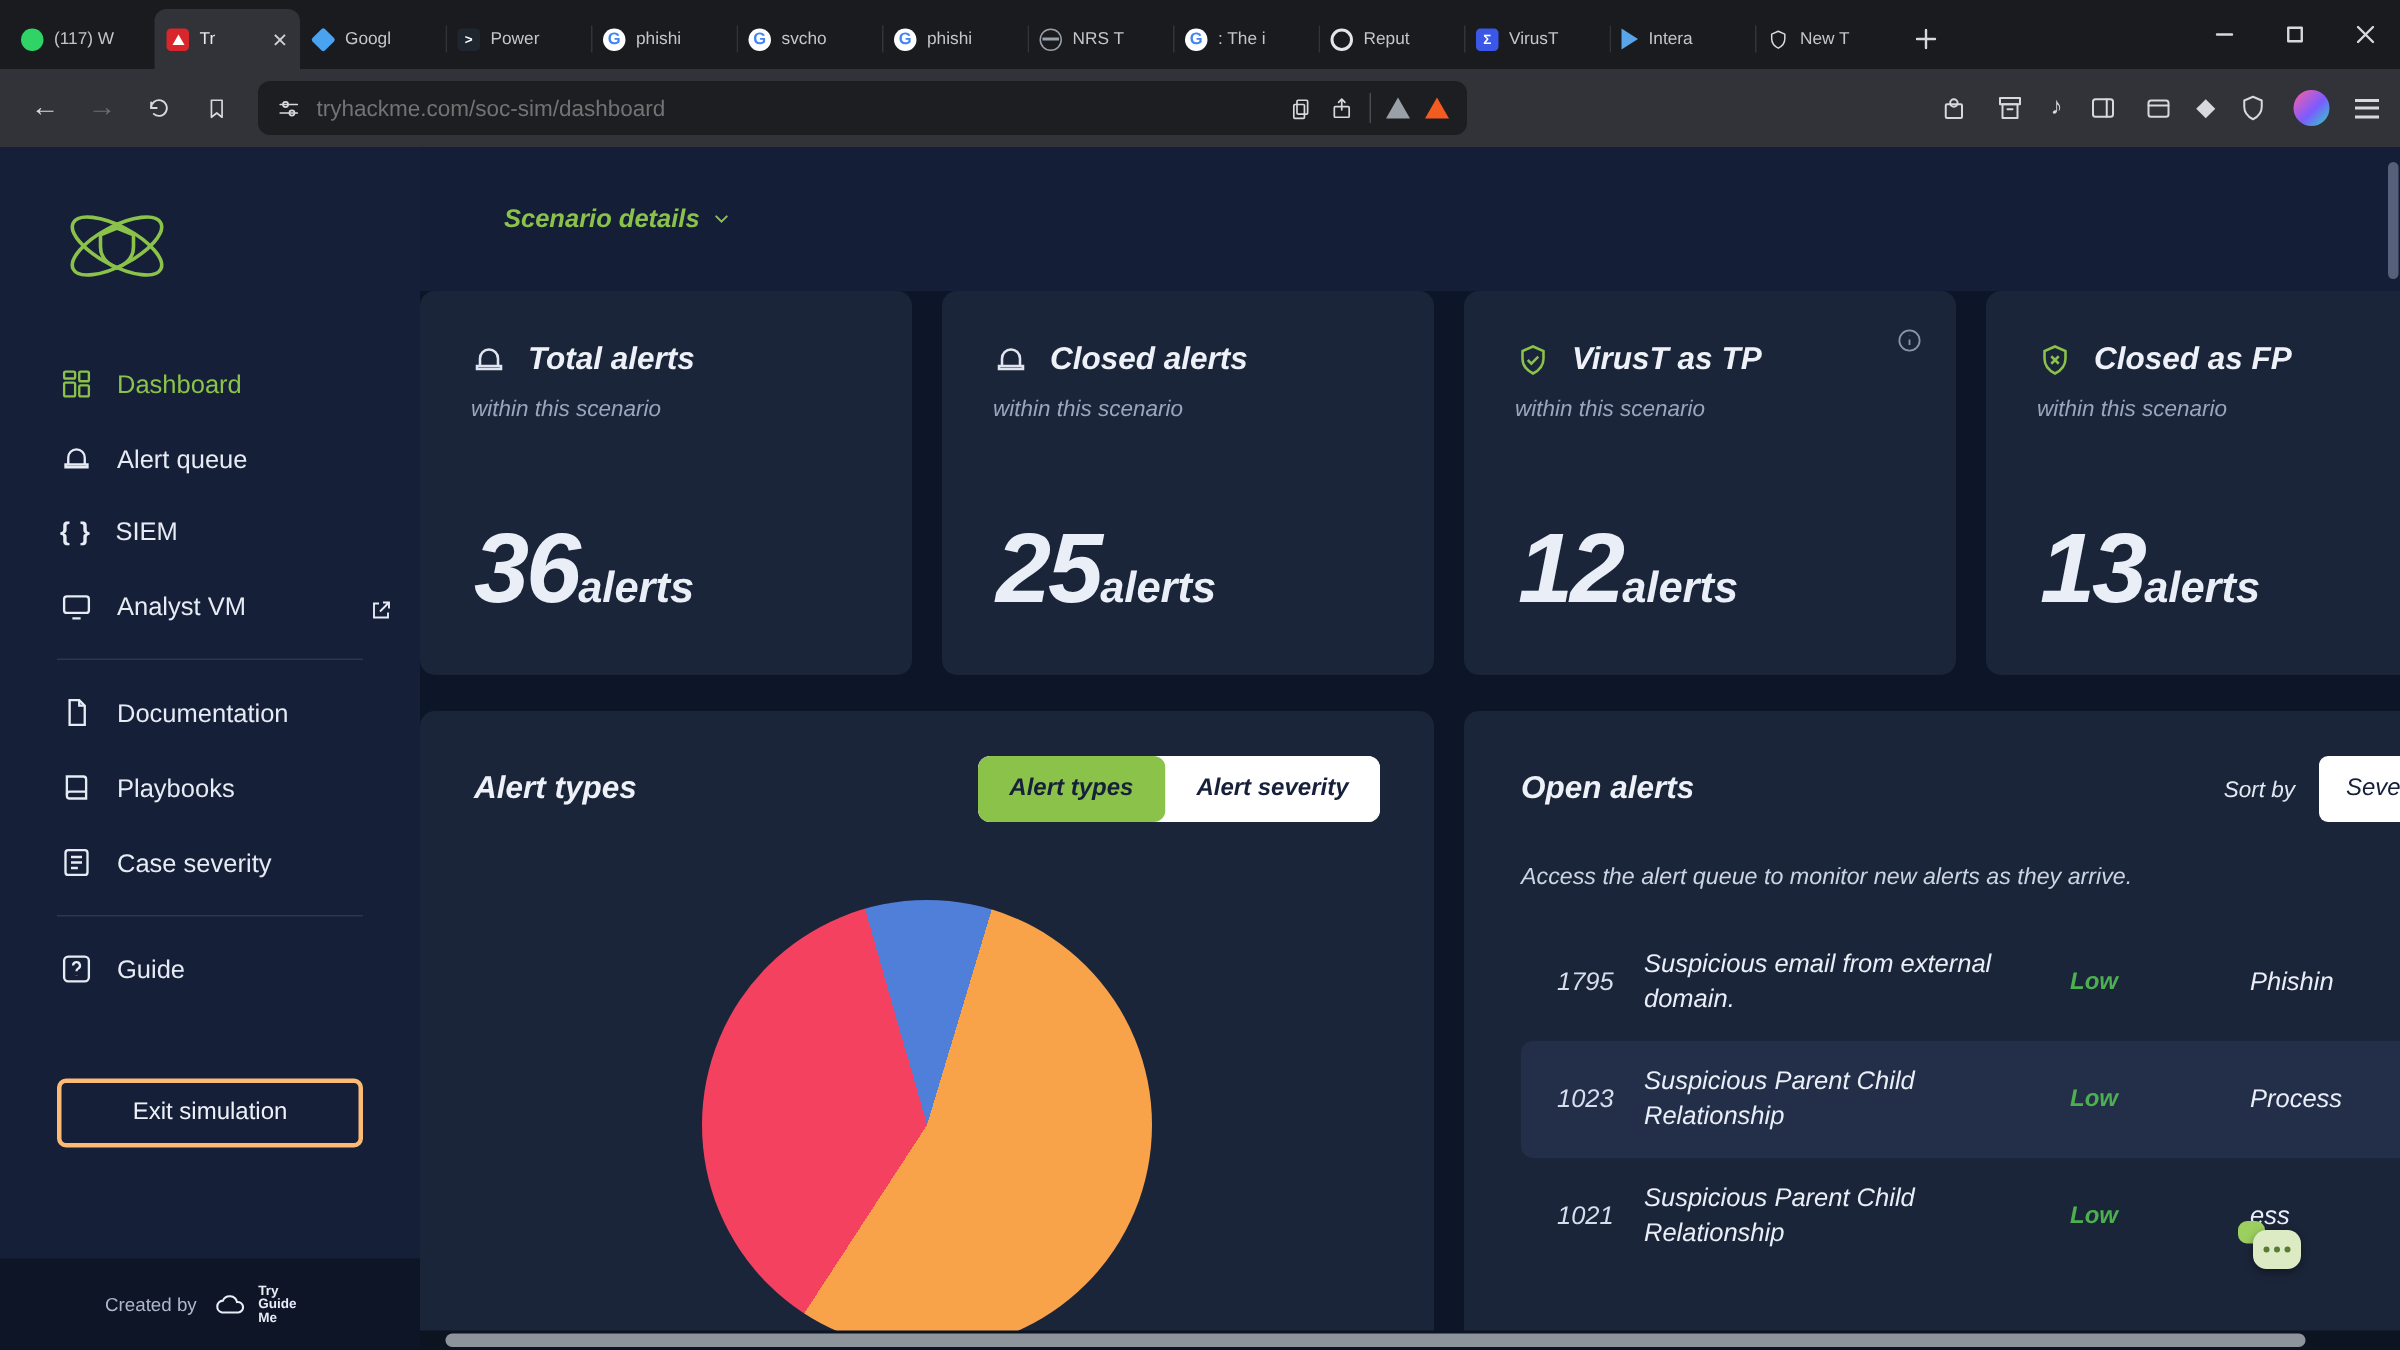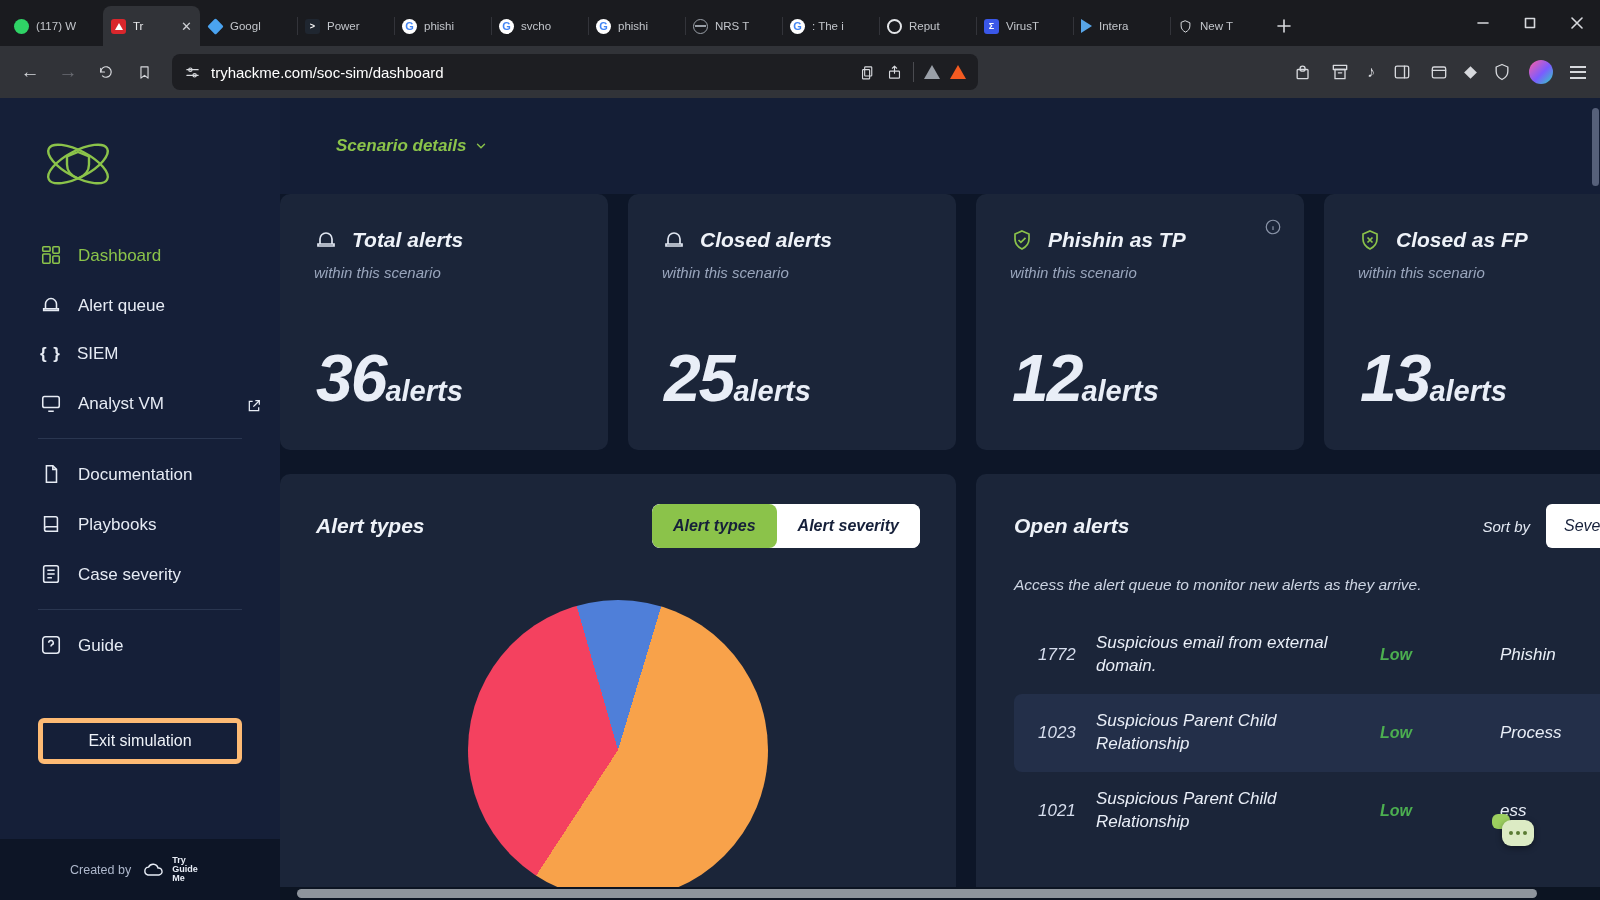--- a/index.html
+++ b/index.html
@@ -35,21 +35,21 @@
   .win-controls { margin-left:auto; display:flex; height:46px; align-self:flex-start; }
   .win-btn { width:47px; height:46px; display:flex; align-items:center; justify-content:center; }
   .icon-stroke { stroke:#d7d9dd; fill:none; stroke-width:1.6; stroke-linecap:round; stroke-linejoin:round; }
 
   .toolbar { height:52px; background:#313338; display:flex; align-items:center; padding:0 14px; gap:6px; }
   .nav-btn { width:32px; height:32px; display:flex; align-items:center; justify-content:center;
              font-size:19px; color:#d7d9dd; border-radius:6px; }
   .nav-btn.disabled { color:#6b6e74; }
   .urlbar { width:806px; height:36px; background:#1d1e22; border-radius:8px; display:flex; align-items:center;
             padding:0 12px; gap:10px; margin-left:6px; }
-  .url-text { flex:1; color:#ffffff; font-size:15px; }
+  .url-text { flex:1; color:#737373; font-size:15px; }
   .vdiv { width:1px; height:20px; background:#4a4b50; }
   .tri { width:0; height:0; border-left:8px solid transparent; border-right:8px solid transparent; }
   .tri-gray { border-bottom:14px solid #9aa0a8; }
   .tri-orange { border-bottom:14px solid #f35b21; }
   .right-icons { margin-left:auto; display:flex; align-items:center; gap:17px; }
   .diamond { width:9px; height:9px; background:#d7d9dd; transform:rotate(45deg); }
   .avatar { width:24px; height:24px; border-radius:50%;
             background:linear-gradient(135deg,#ff5fa2 0%,#7b5bff 55%,#2dd4bf 100%); }
   .menu-bars { display:flex; flex-direction:column; gap:3.5px; }
   .menu-bars i { width:16px; height:2px; background:#d7d9dd; display:block; }
@@ -59,21 +59,21 @@
   .app { display:flex; height:802px; }
 
   .sidebar { width:280px; flex:none; background:#151f38; display:flex; flex-direction:column; padding-top:26px; }
   .logo { margin:8px 0 30px 40px; }
   .nav-item { display:flex; align-items:flex-end; gap:16px; padding:14px 18px 14px 40px;
               color:#e6ebf4; font-size:17px; cursor:pointer; }
   .nav-item.active { color:#8bc34a; }
   .nav-item .grow { flex:1; }
   .side-divider { height:1px; background:#2a3650; margin:10px 38px; }
   .braces { font-size:17px; font-weight:bold; letter-spacing:1px; }
-  .exit-btn { margin:48px 38px 0; height:46px; border:5px solid #fdba74; border-radius:6px;
+  .exit-btn { margin:48px 38px 0; height:46px; border:3px solid #fdba74; border-radius:6px;
               background:transparent; color:#eef2f8; font-size:16px; font-family:inherit; cursor:pointer; }
   .side-footer { margin-top:auto; height:61px; background:#0d1526; display:flex; align-items:center;
                  gap:10px; padding-left:70px; }
   .created-by { color:#aeb8cc; font-size:12.5px; }
   .brand-mini { display:flex; align-items:center; gap:5px; color:#e8edf6; }
   .brand-mini .bname { font-size:9px; line-height:9px; width:34px; font-weight:bold; }
 
   .main { flex:1; position:relative; background:#0d1628; overflow:hidden;font-style:italic; }
   .header-band { height:96px; background:#141e36; display:flex; align-items:center; padding-left:56px; }
   .scenario { display:flex; align-items:center; gap:8px; color:#8bc34a; font-size:17px; font-weight:bold; cursor:pointer; }
@@ -435,21 +435,21 @@
       </div>
 
       <div class="stat-card">
         <div class="stat-head">
           <svg width="24" height="24" viewBox="0 0 24 24">
               <g fill="none" stroke="#8bc34a" stroke-width="1.7">
                 <path d="M12 3l7 3v5c0 5-3 8-7 10-4-2-7-5-7-10V6z"></path>
                 <path d="M8.5 12l2.4 2.4 4.6-4.6"></path>
               </g>
             </svg>
-          <span>Phishin as TP</span>
+          <span>VirusT as TP</span>
         </div>
         <div class="stat-sub">within this scenario</div>
         <span class="info-dot">
           <svg width="18" height="18" viewBox="0 0 24 24">
               <g fill="none" stroke="#8a94a8" stroke-width="1.6">
                 <circle cx="12" cy="12" r="9"></circle>
                 <path d="M12 11v5M12 7.5v.2"></path>
               </g>
             </svg></span>
         <div class="stat-num-row">
@@ -497,21 +497,21 @@
           <div class="sort-group">
             <span class="sort-label">Sort by</span>
             <div class="sort-select">
               <span>Severity</span>
             </div>
           </div>
         </div>
         <div class="oa-desc">Access the alert queue to monitor new alerts as they arrive.</div>
         <div class="oa-rows">
           <div class="oa-row">
-            <span class="col-id">1772</span>
+            <span class="col-id">1795</span>
             <span class="col-title">Suspicious email from external domain.</span>
             <span class="col-sev">Low</span>
             <span class="col-cat">Phishin</span>
           </div>
           <div class="oa-row alt">
             <span class="col-id">1023</span>
             <span class="col-title">Suspicious Parent Child Relationship</span>
             <span class="col-sev">Low</span>
             <span class="col-cat">Process</span>
           </div>

